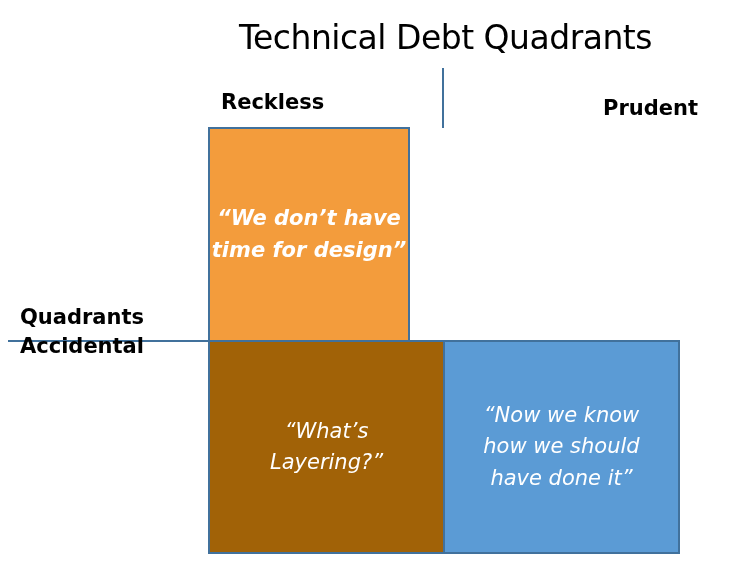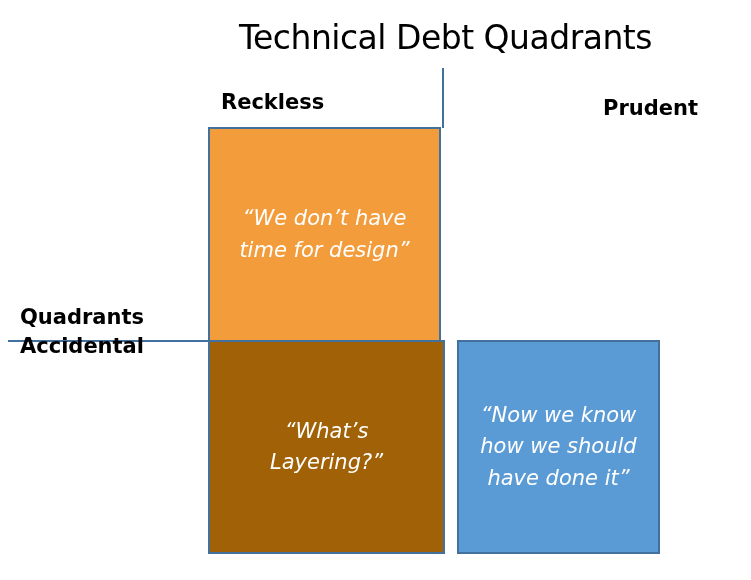--- a/index.html
+++ b/index.html
@@ -4,24 +4,24 @@
   <style>
     html, body { margin: 0; padding: 0; background: #ffffff; }
     body { width: 751px; height: 580px; position: relative; overflow: hidden; font-family: "DejaVu Sans", sans-serif; }
     .title { position: absolute; left: 0; width: 891px; top: 18px; text-align: center; font-size: 33px; color: #000; font-family: "DejaVu Sans", sans-serif; letter-spacing: -0.5px; }
     .vline { position: absolute; left: 442px; top: 68px; width: 2px; height: 60px; background: #41719c; }
     .hline { position: absolute; left: 8px; top: 340px; width: 202px; height: 2px; background: #41719c; }
     .axis-label { position: absolute; font-weight: bold; font-size: 21px; color: #000; font-family: "DejaVu Sans", sans-serif; }
     .grid { position: absolute; left: 208px; top: 127px; width: 472px; height: 427px; }
     .cell { position: absolute; box-sizing: border-box; border: 2px solid #41719c; display: flex; align-items: center; justify-content: center; text-align: center; color: #ffffff; font-style: italic; font-size: 21px; line-height: 1.5; font-family: "DejaVu Sans", sans-serif; }
     .cell span { white-space: pre-line; }
-    .c0 { left: 0; top: 0; width: 233px; height: 215px; }
+    .c0 { left: 0; top: 0; width: 202px; height: 215px; font-weight: bold; }
     .c1 { left: 235px; top: 0; width: 237px; height: 215px; }
     .c2 { left: 0; top: 213px; width: 237px; height: 214px; }
-    .c3 { left: 249px; top: 213px; width: 203px; height: 214px; }
+    .c3 { left: 235px; top: 213px; width: 237px; height: 214px; }
   </style>
 </head>
 <body>
 
 <div class="title">Technical Debt Quadrants</div>
 <div class="vline"></div>
 <div class="hline"></div>
 
 <div class="axis-label" style="left:221px; top:90px;">Reckless</div>
 <div class="axis-label" style="left:567px; top:96px;margin-left:36px;">Prudent</div>

